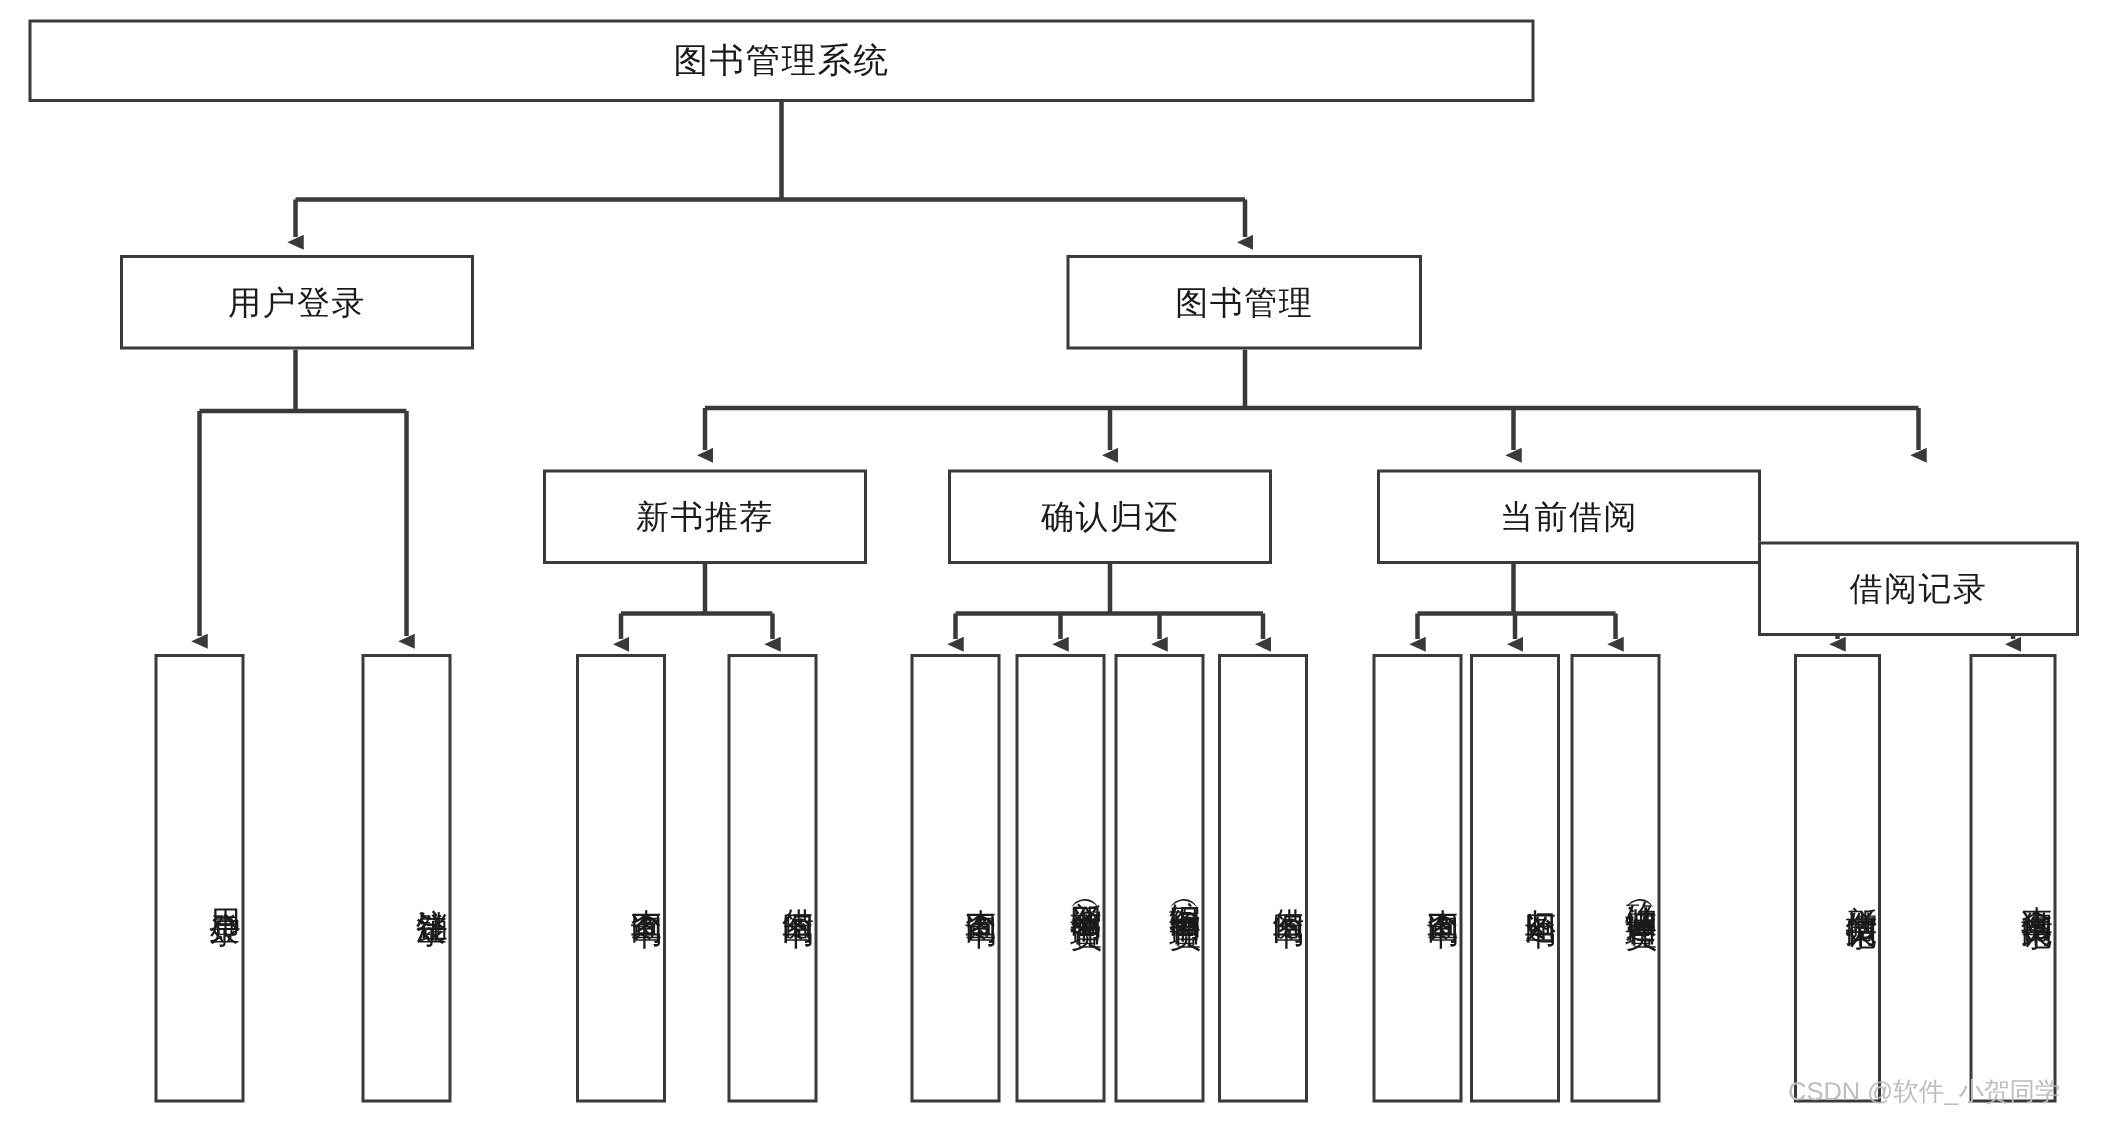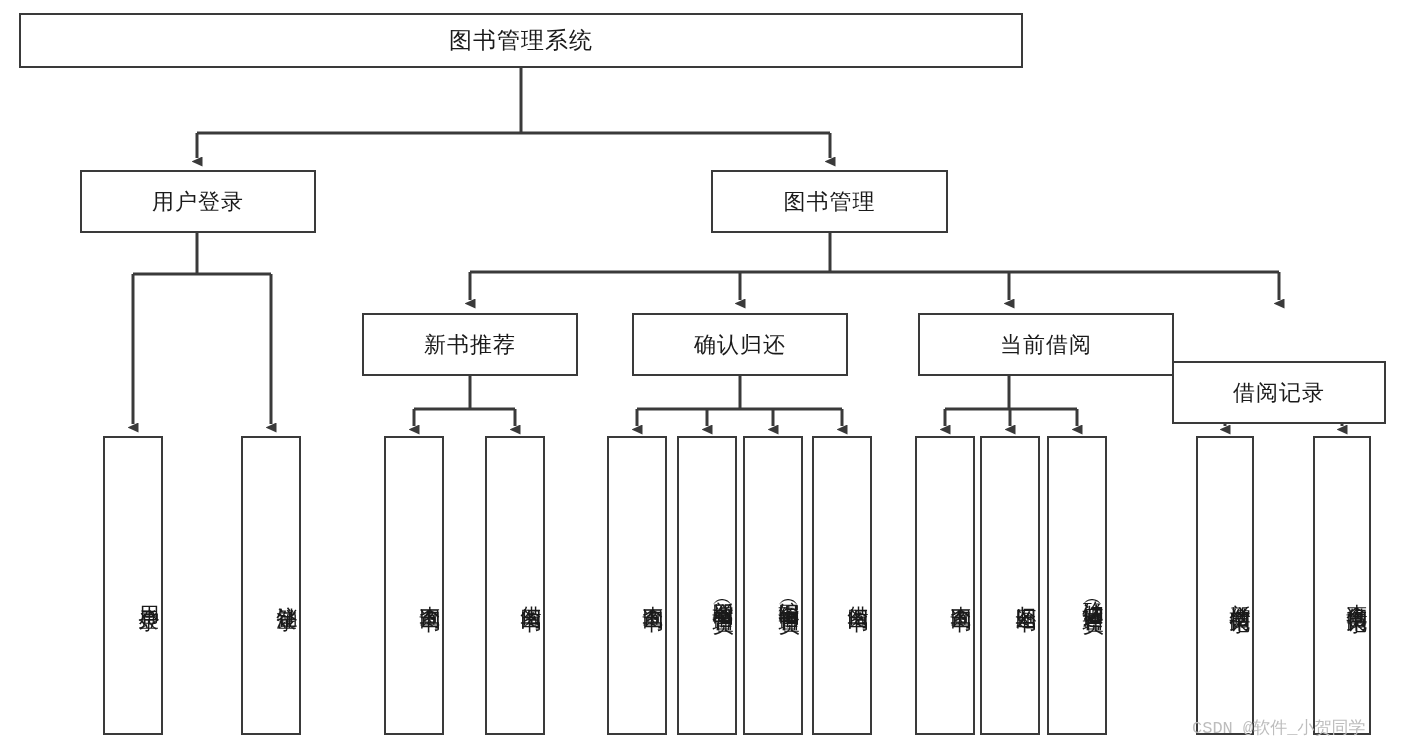--- a/index.html
+++ b/index.html
@@ -196,15 +196,15 @@
   </div>
 
   <div class="node vert" style="left:1196px; top:436px; width:58px; height:299px;">
     <span class="nlabel">新增借阅记录</span>
   </div>
 
   <div class="node vert" style="left:1313px; top:436px; width:58px; height:299px;">
     <span class="nlabel">查询借阅记录</span>
   </div>
 
-  <div class="watermark" style="left:1192px; top:716px;font-family:Liberation Mono, monospace;">CSDN @软件_小贺同学</div>
+  <div class="watermark" style="left:1192px; top:716px;">CSDN @软件_小贺同学</div>
 
 </div>
 
 </body></html>

